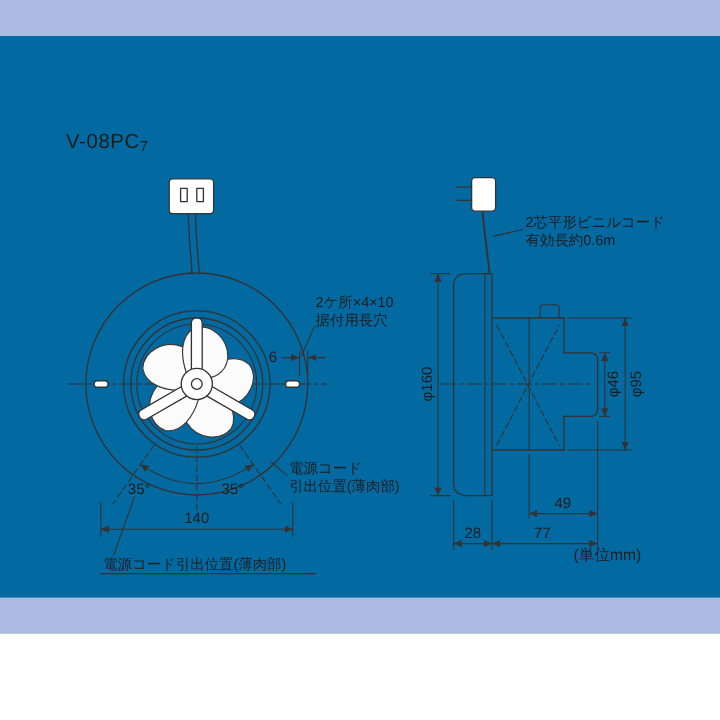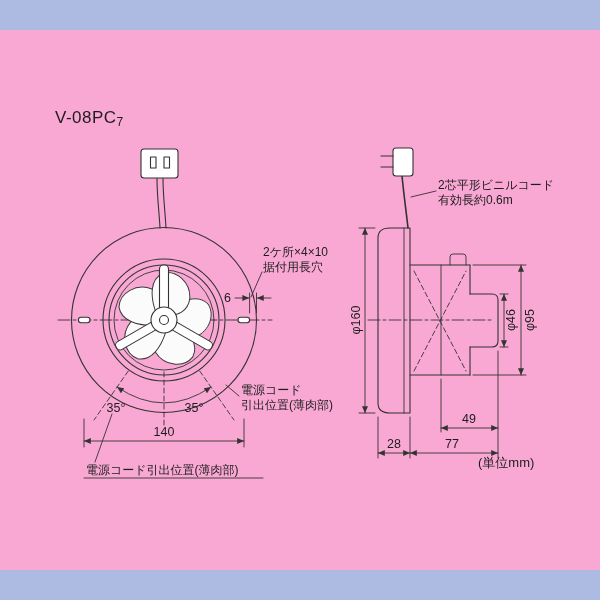--- a/index.html
+++ b/index.html
@@ -1,16 +1,16 @@
 <!DOCTYPE html>
 <html><head>
 <meta charset="utf-8">
 <style>
   html,body{margin:0;padding:0;background:#ffffff;}
-  .page{position:relative;width:600px;height:600px;background:#f9a8d4;overflow:hidden;
+  .page{position:relative;width:600px;height:528px;background:#0369a1;overflow:hidden;
         font-family:"Liberation Sans","DejaVu Sans",sans-serif;}
   .frame-bar{position:absolute;left:0;width:600px;height:30px;background:#adbbe3;}
   .frame-bar.top{top:0;}
   .frame-bar.bottom{bottom:0;}
   svg.drawing{position:absolute;top:0;left:0;}
   .ln{stroke:#333333;fill:none;stroke-width:1.1;stroke-linecap:round;stroke-linejoin:round;}
   .thin{stroke-width:0.9;}
   .dash{stroke-dasharray:5 3;}
   .cl{stroke-dasharray:12 3 3 3;stroke-width:0.9;}
   .fillw{fill:#ffffff;}

